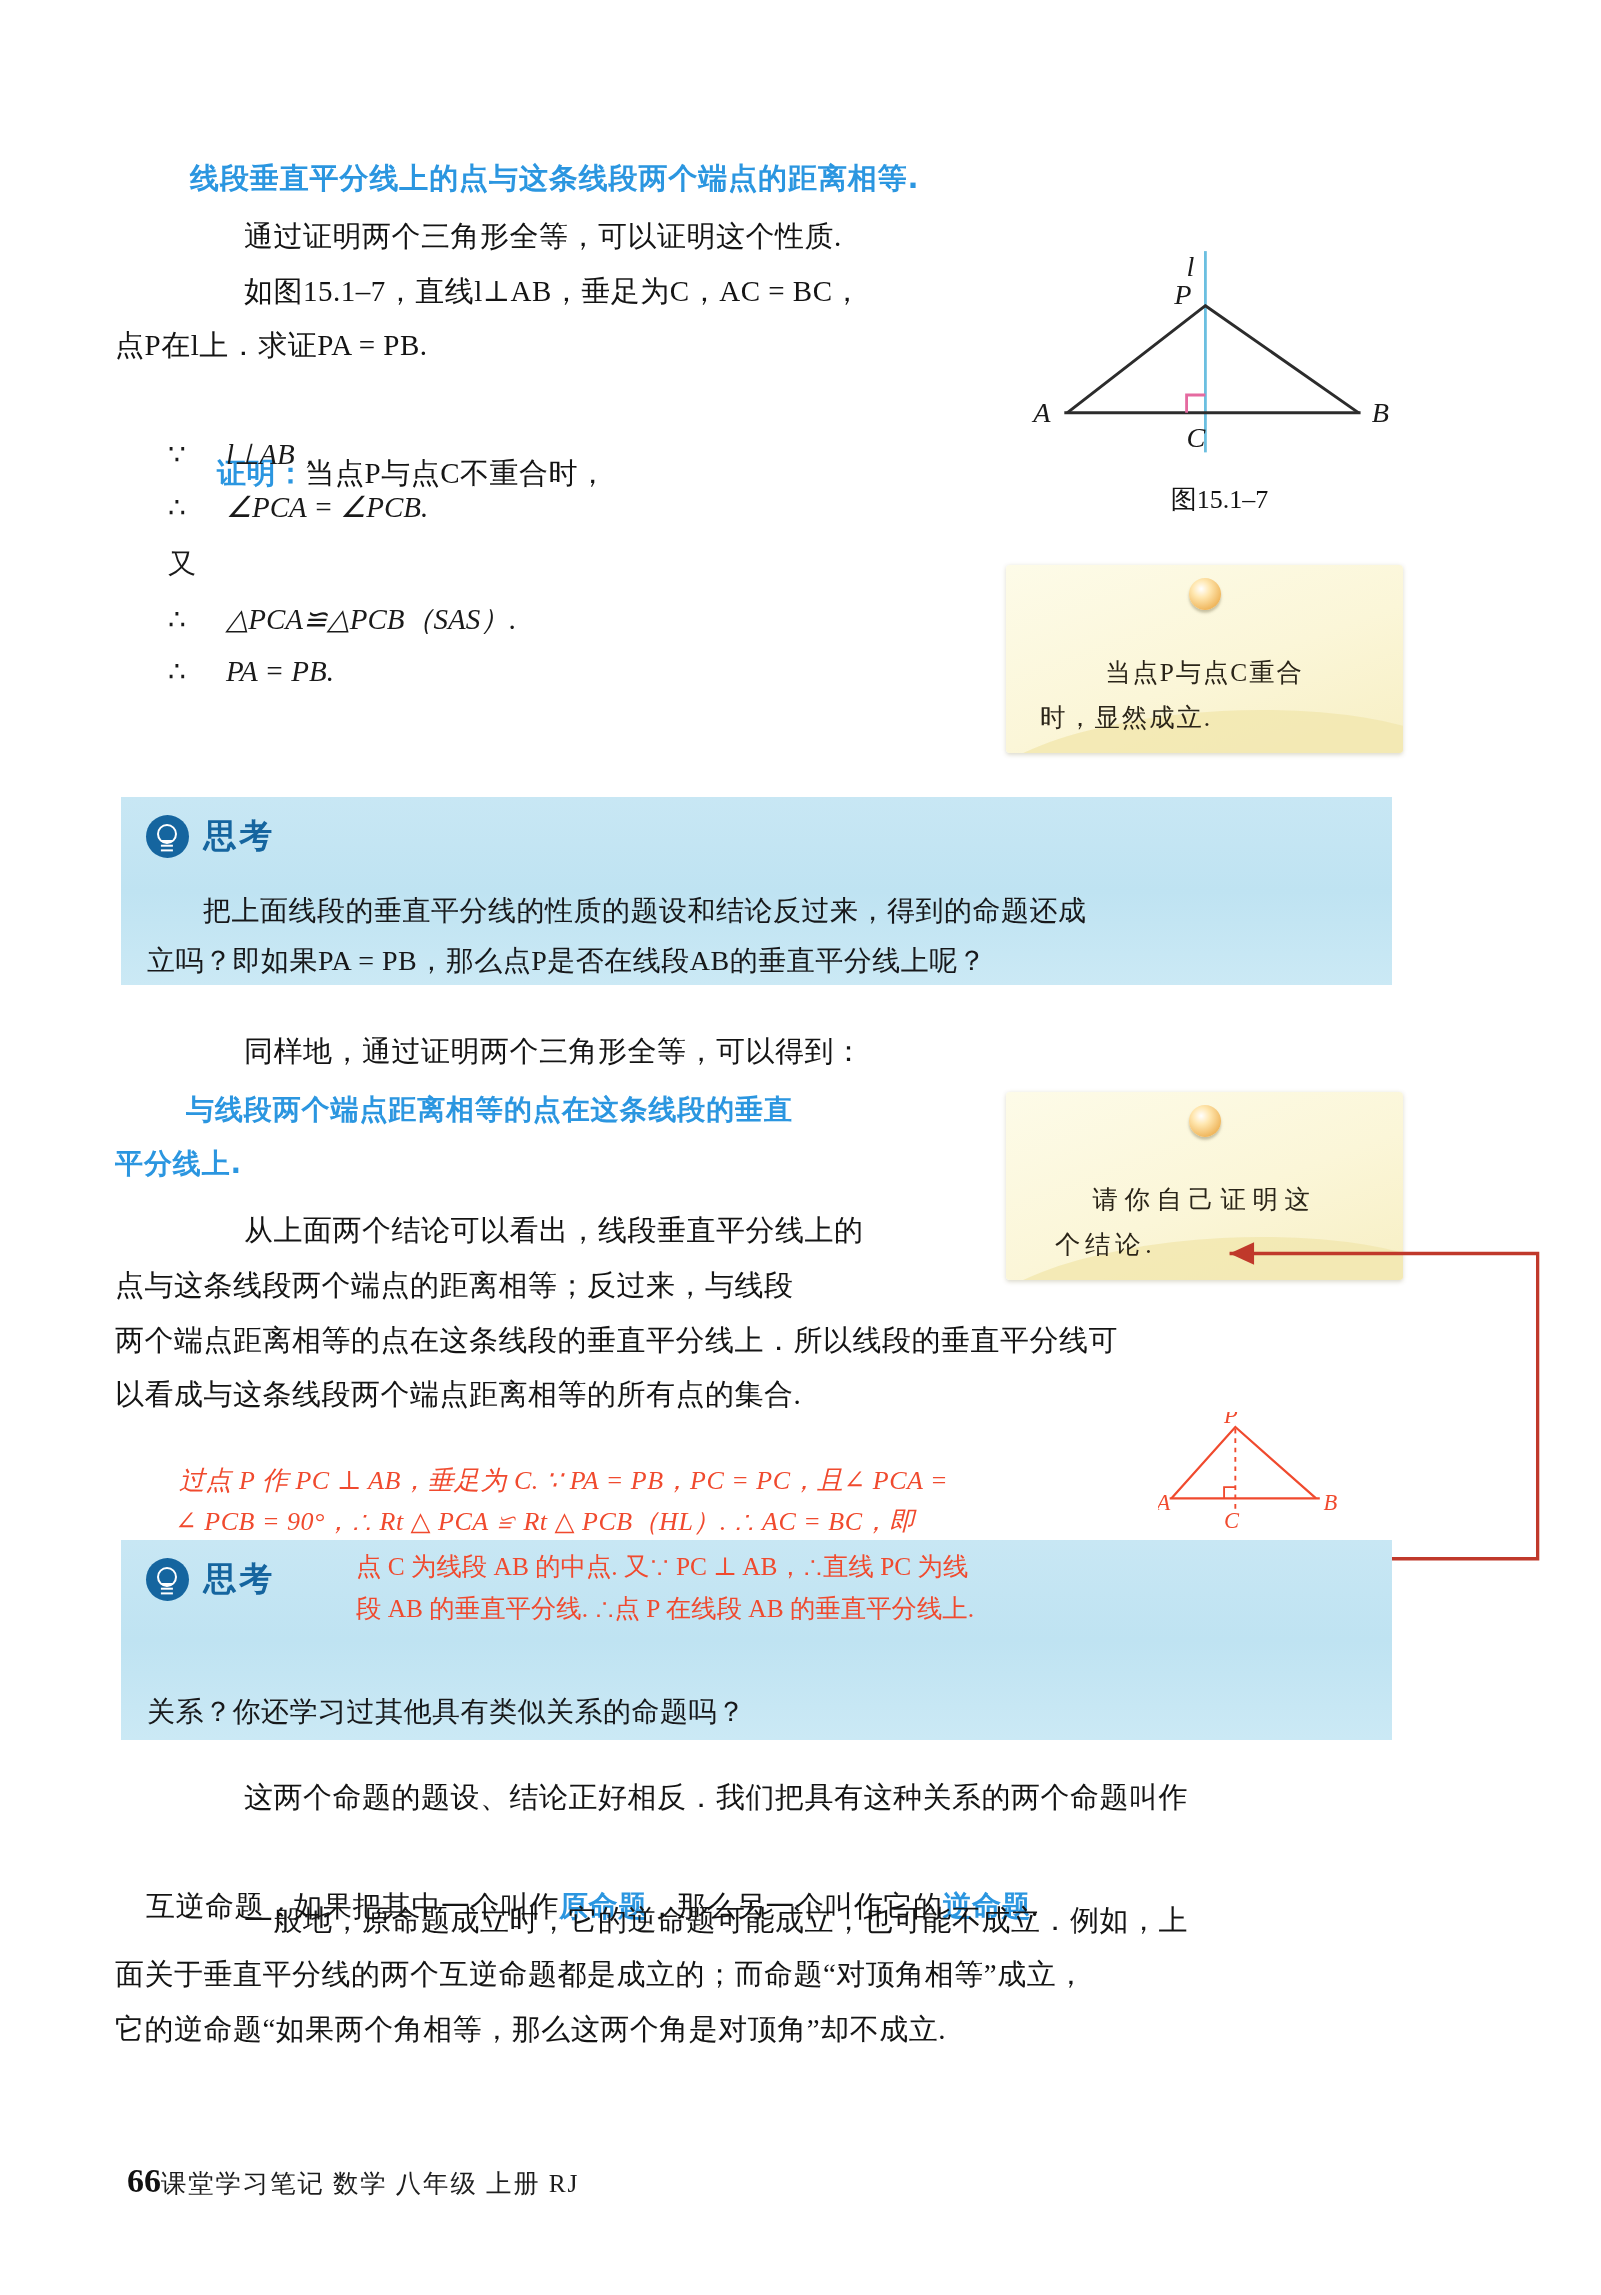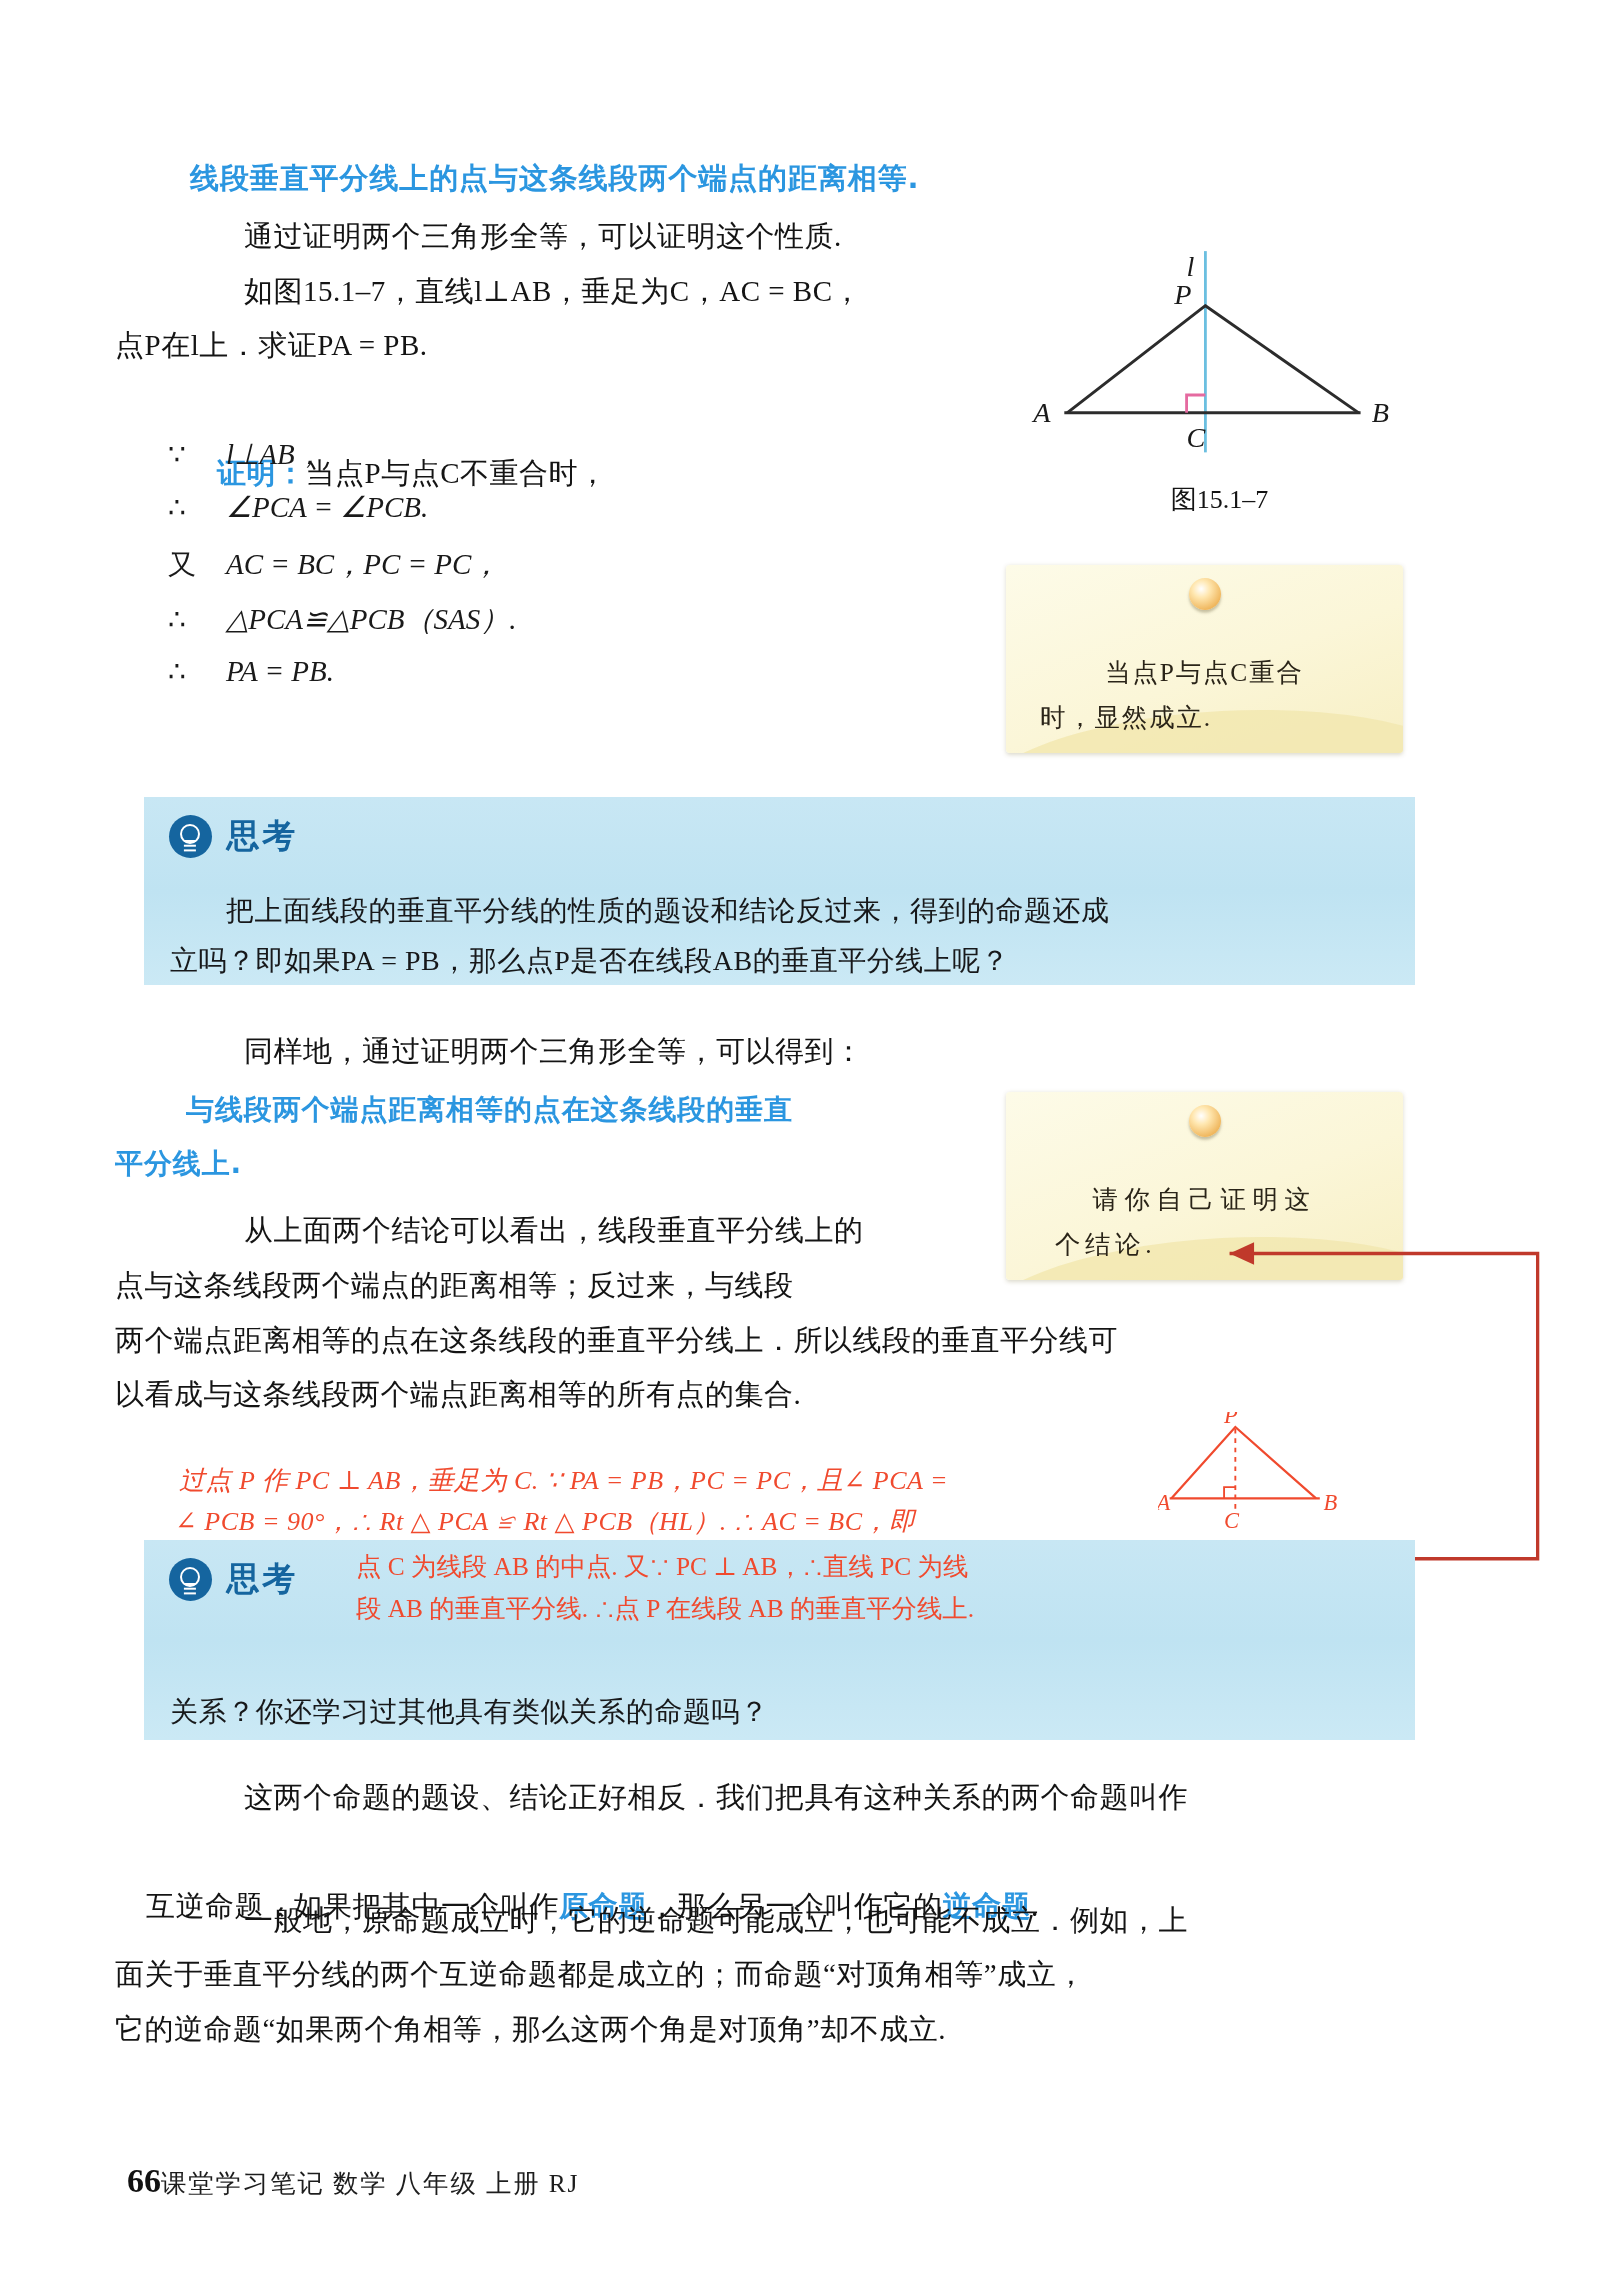--- a/index.html
+++ b/index.html
@@ -67,21 +67,20 @@
     position:relative;z-index:2;
     font-size:25.4px;line-height:45px;color:#2a2418;
     letter-spacing:1.9px;
     font-family:"Liberation Serif","DejaVu Serif",serif;
   }
 
   
   .think{
     position:absolute;
     background:linear-gradient(180deg,#c8e7f4 0%,#bfe3f2 50%,#cbe9f5 100%);
-    margin-left:23px;
   }
   .think-head{display:flex;align-items:center;gap:15px;}
   .bulb{
     width:43px;height:43px;border-radius:50%;
     background:#15659f;position:relative;flex:0 0 43px;
   }
   .bulb::before{
     content:"";position:absolute;left:50%;top:8.5px;transform:translateX(-50%);
     width:16px;height:16px;border-radius:50%;
     border:2.4px solid #ffffff;
@@ -146,21 +145,20 @@
     <div class="prow">
       <span class="psym">∵</span>
       <span class="pbody mi">l⊥AB，</span>
     </div>
     <div class="prow">
       <span class="psym">∴</span>
       <span class="pbody mi">∠PCA = ∠PCB.</span>
     </div>
     <div class="prow">
       <span class="psym">又</span>
-      <span class="pbody mi">AC = BC，PC = PC，</span>
     </div>
     <div class="prow">
       <span class="psym">∴</span>
       <span class="pbody mi">△PCA≌△PCB（SAS）.</span>
     </div>
     <div class="prow">
       <span class="psym">∴</span>
       <span class="pbody mi">PA = PB.</span>
     </div>
   </div>

